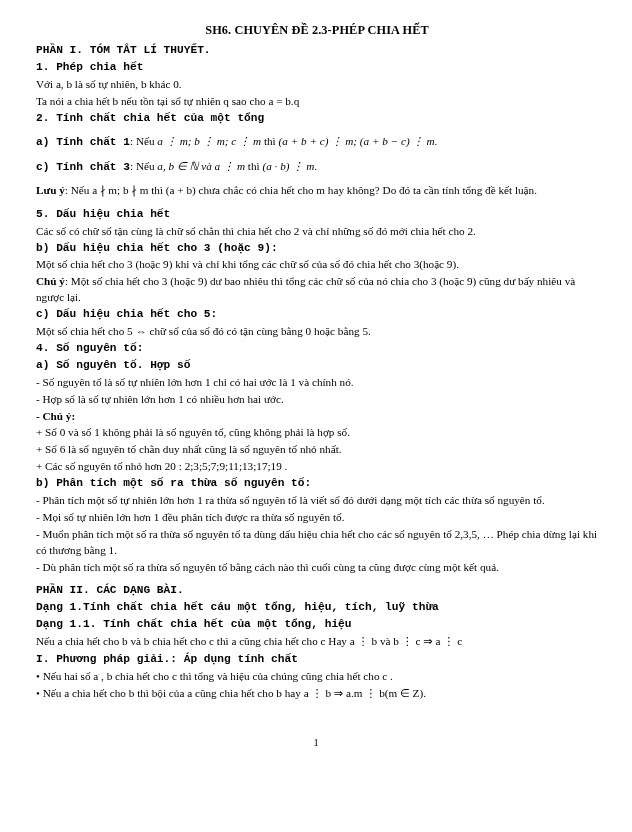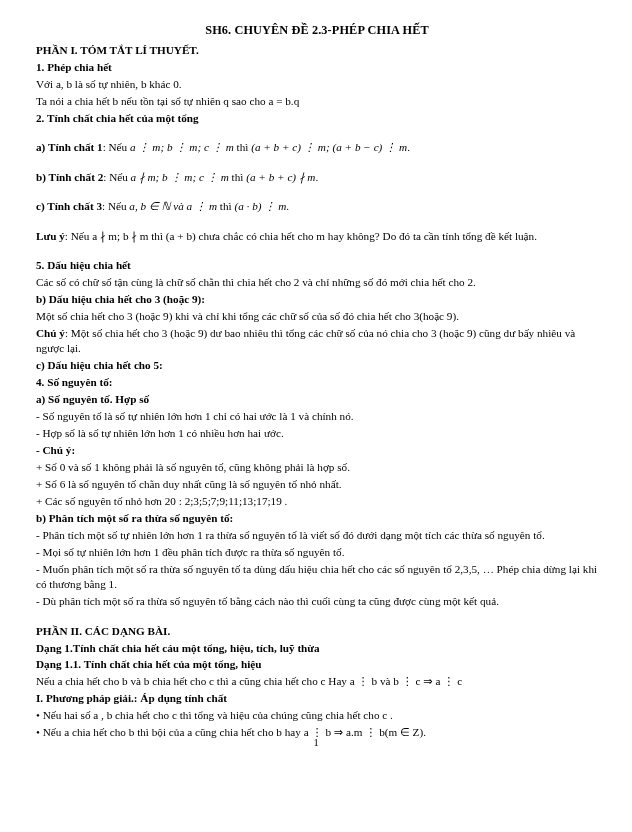--- a/index.html
+++ b/index.html
@@ -27,32 +27,32 @@
   .doc-title {
     text-align: center;
     font-weight: bold;
     font-size: 12.3px;
     margin: 4px 0 4px 0;
     letter-spacing: 0.1px;
   }
   p {
     margin: 0 0 1.5px 0;
   }
-  .b { font-weight: bold; }
+  .b { font-weight: bold; font-family: Liberation Mono, monospace; }
   .bi { font-weight: bold; }
   .math { font-style: italic; font-family: "Liberation Serif", serif; }
   .pagenum {
     position: absolute;
     bottom: 10px;
     left: 0;
     width: 632px;
     text-align: center;
     font-size: 10.5px;
   }
-  .para-sp { margin-top: 14px; }
+  .para-sp { margin-top: 8px; }
 </style>
 </head>
 <body>
 
 <div class="page">
 
   <div class="doc-title">SH6. CHUYÊN ĐỀ 2.3-PHÉP CHIA HẾT</div>
 
   <p class="b">PHẦN I. TÓM TẮT LÍ THUYẾT.</p>
 
@@ -62,46 +62,41 @@
 
   <p class="b">2. Tính chất chia hết của một tổng</p>
 
   <p class="para-sp">
     <span class="b">a) Tính chất 1</span><span>: Nếu</span>
     <span class="math">a ⋮ m; b ⋮ m; c ⋮ m</span>
     <span>thì</span>
     <span class="math">(a + b + c) ⋮ m; (a + b − c) ⋮ m</span>.
   </p>
 
-  <p class="para-sp">
-    <span class="b">b) Tính chất 2</span><span>: Nếu</span>
-    <span class="math">a ∤ m; b ⋮ m; c ⋮ m</span>
-    <span>thì</span>
-    <span class="math">(a + b + c) ∤ m</span>.
-  </p>
 
   <p class="para-sp">
     <span class="b">c) Tính chất 3</span><span>: Nếu</span>
     <span class="math">a, b ∈ ℕ và a ⋮ m</span>
     <span>thì</span>
     <span class="math">(a · b) ⋮ m</span>.
   </p>
 
   <p class="para-sp">
     <span class="bi">Lưu ý</span><span>: Nếu a ∤ m; b ∤ m thì (a + b) chưa chắc có chia hết cho m hay không? Do đó ta cần tính tổng đề kết luận.</span>
   </p>
 
   <p class="b para-sp">5. Dấu hiệu chia hết</p>
   <p>Các số có chữ số tận cùng là chữ số chẵn thì chia hết cho 2 và chỉ những số đó mới chia hết cho 2.</p>
   <p class="b">b) Dấu hiệu chia hết cho 3 (hoặc 9):</p>
   <p>Một số chia hết cho 3 (hoặc 9) khi và chỉ khi tổng các chữ số của số đó chia hết cho 3(hoặc 9).</p>
   <p>
     <span class="bi">Chú ý</span><span>: Một số chia hết cho 3 (hoặc 9) dư bao nhiêu thì tổng các chữ số của nó chia cho 3 (hoặc 9) cũng dư bấy nhiêu và ngược lại.</span>
   </p>
   <p class="b">c) Dấu hiệu chia hết cho 5:</p>
+  <p>Một số chia hết cho 5 ⇔ chữ số của số đó có tận cùng bằng 0 hoặc bằng 5.</p>
 
   <p class="b">4. Số nguyên tố:</p>
   <p class="b">a) Số nguyên tố. Hợp số</p>
   <p>- Số nguyên tố là số tự nhiên lớn hơn 1 chỉ có hai ước là 1 và chính nó.</p>
   <p>- Hợp số là số tự nhiên lớn hơn 1 có nhiều hơn hai ước.</p>
   <p class="bi">- Chú ý:</p>
   <p>+ Số 0 và số 1 không phải là số nguyên tố, cũng không phải là hợp số.</p>
   <p>+ Số 6 là số nguyên tố chẵn duy nhất cũng là số nguyên tố nhỏ nhất.</p>
   <p>+ Các số nguyên tố nhỏ hơn 20 : 2;3;5;7;9;11;13;17;19 .</p>
 

